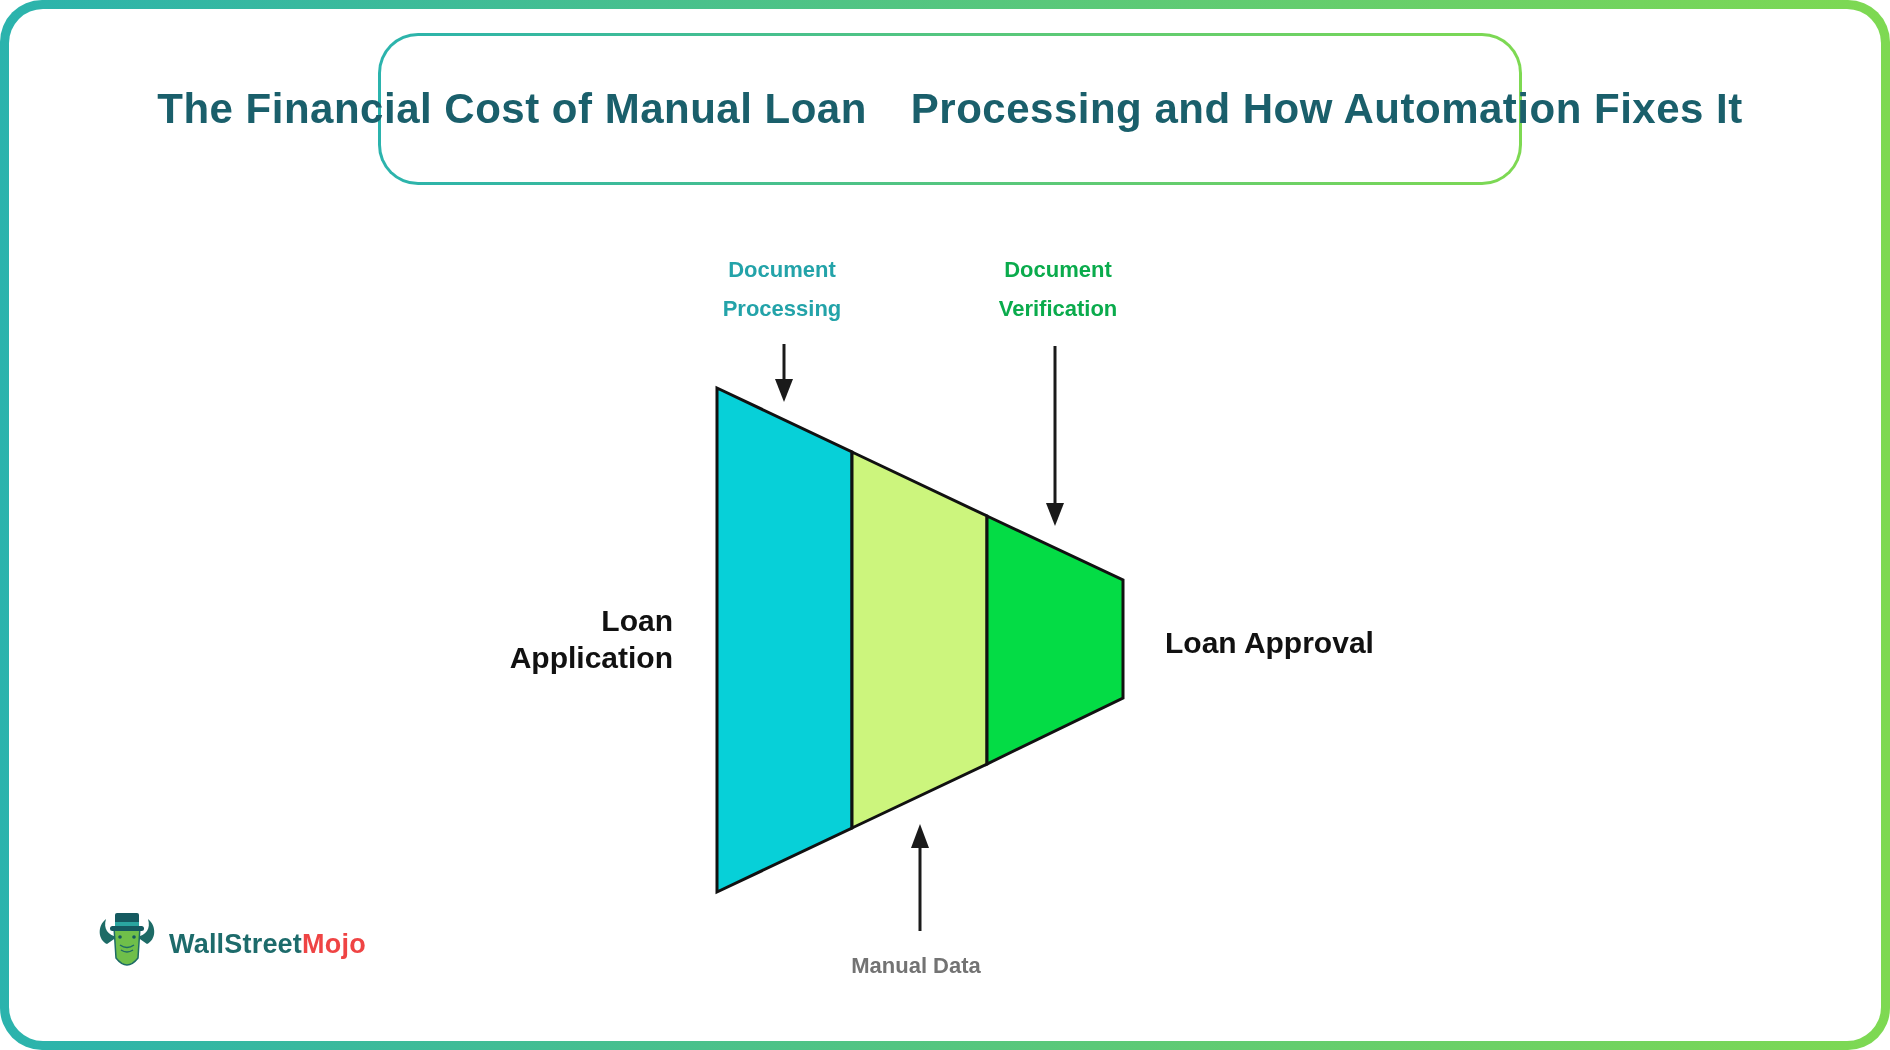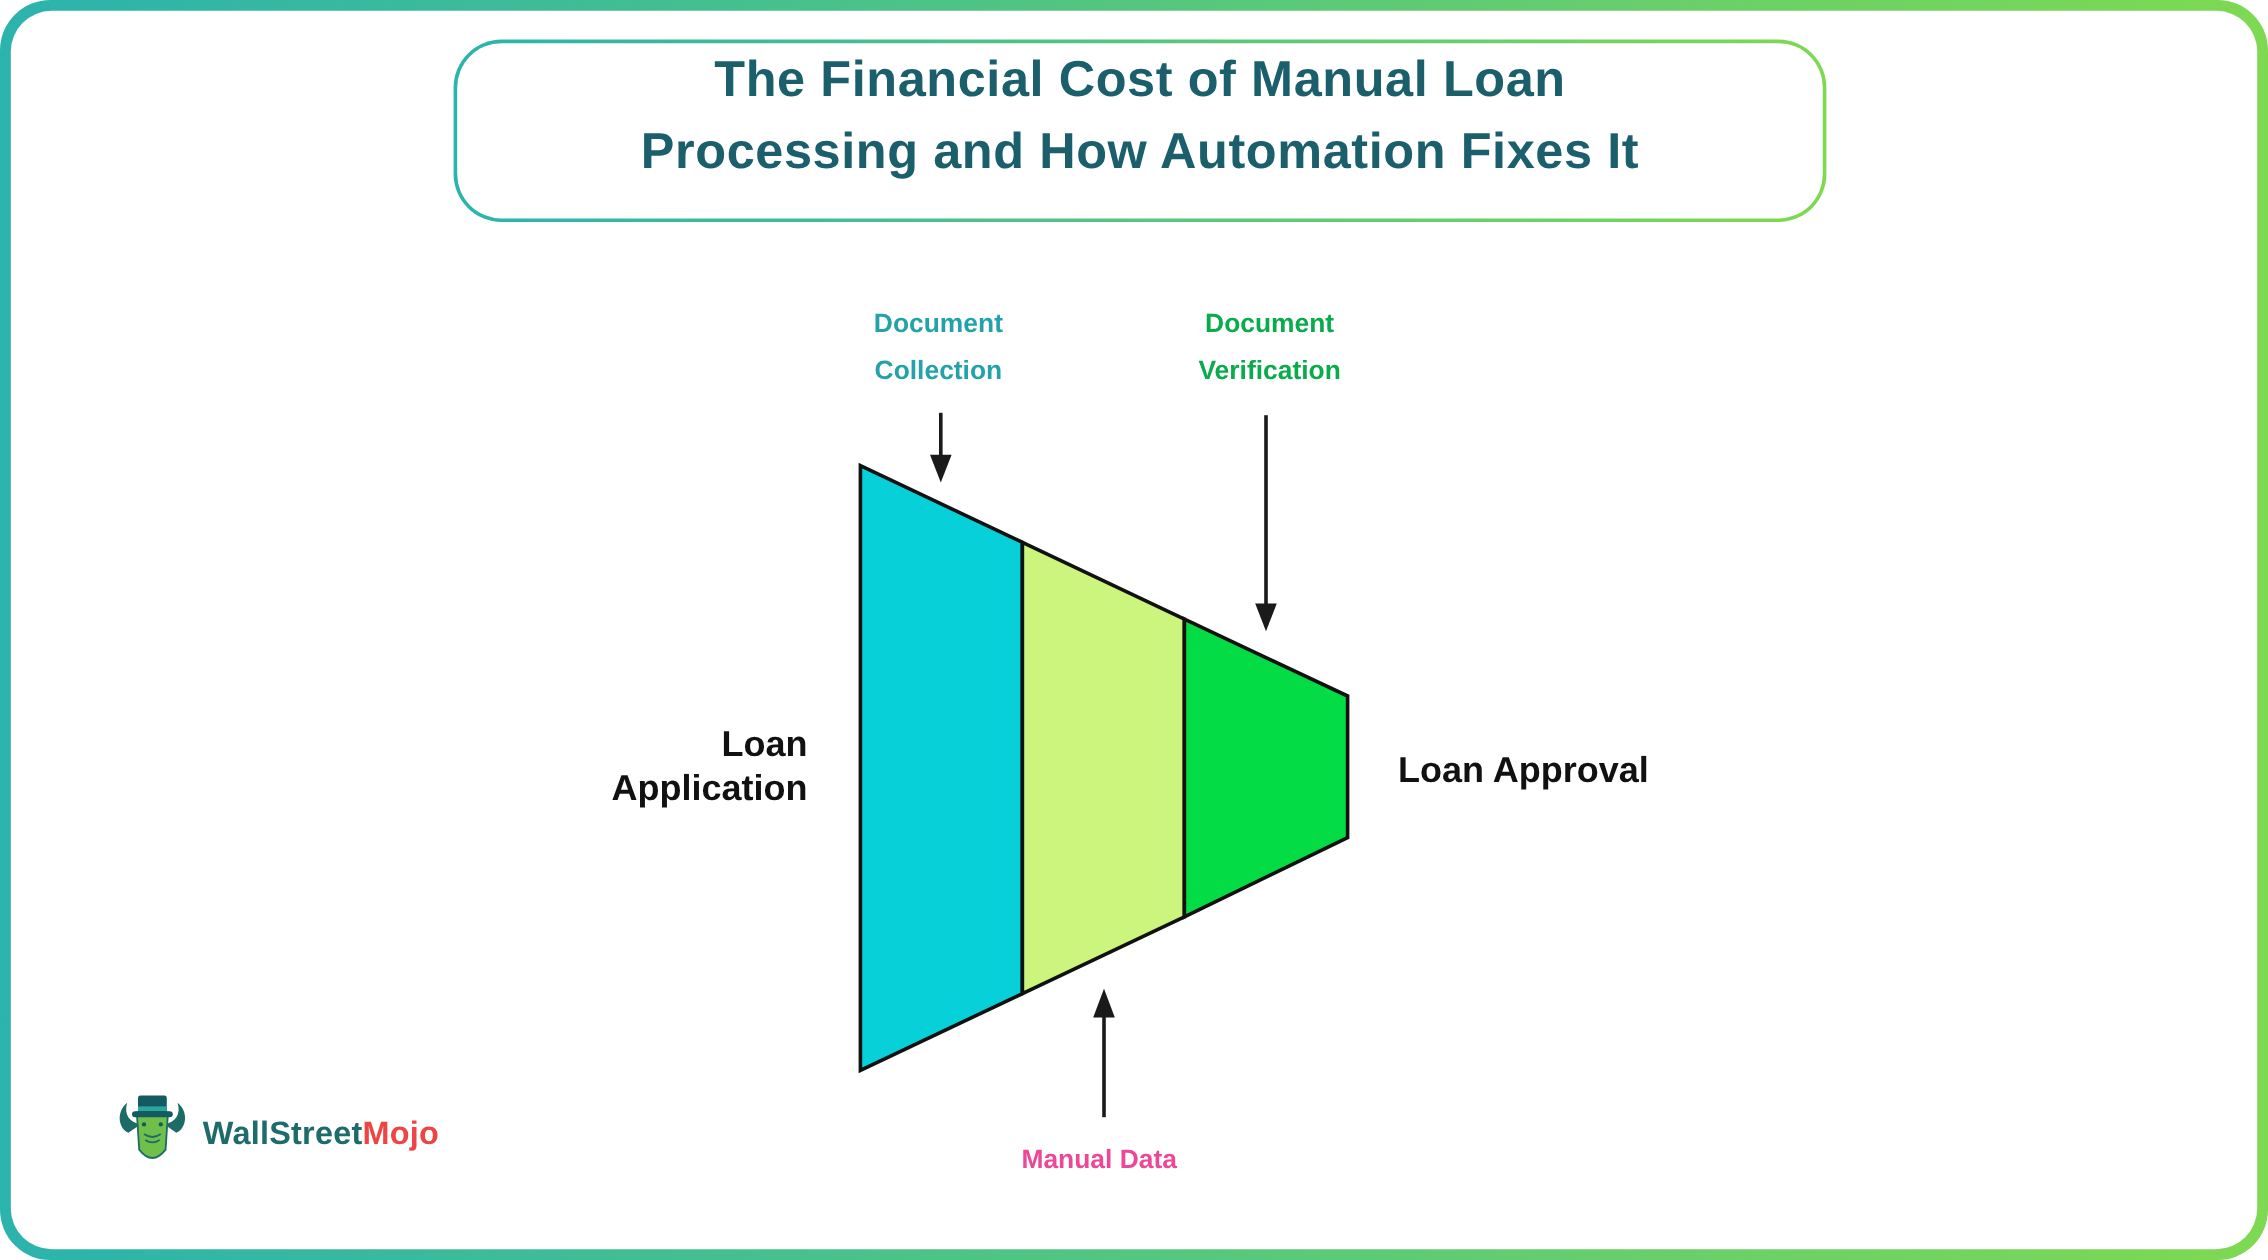--- a/index.html
+++ b/index.html
@@ -17,21 +17,21 @@
 
   
   .title-box {
     position:absolute; left:378px; top:33px; width:1144px; height:152px;
     border-radius:40px;
     background:linear-gradient(90deg, var(--grad-start), var(--grad-end));
     padding:3px; box-sizing:border-box;
   }
   .title-inner {
     width:100%; height:100%; border-radius:37px; background:#ffffff;
-    display:flex; flex-direction:column; align-items:center;
+    display:flex; justify-content:center; align-items:center;gap:44px;
   }
   .title-line {
     font-size:42px; font-weight:bold; line-height:60px;
     color:var(--title-color); letter-spacing:0.5px; white-space:nowrap;
   }
 
   
   .funnel-svg { position:absolute; left:0; top:0; }
   .funnel-svg polygon.stage { stroke:#111111; stroke-width:3; stroke-linejoin:miter; }
   .funnel-svg line.arrow-line { stroke:#1a1a1a; stroke-width:3; }
@@ -86,29 +86,29 @@
       <polygon class="arrow-head" points="1055,526 1046,503 1064,503"></polygon>
     </g>
     <g>
       <line class="arrow-line" x1="920" y1="931" x2="920" y2="847"></line>
       <polygon class="arrow-head" points="920,824 911,848 929,848"></polygon>
     </g>
   </svg>
 
   <div class="stage-label stage-label-doc" style="color: rgb(35, 163, 169);">
     <div>Document</div>
-    <div>Collection</div>
+    <div>Processing</div>
   </div>
 
   <div class="stage-label stage-label-phys" style="color: rgb(10, 171, 76);">
     <div>Document</div>
     <div>Verification</div>
   </div>
 
-  <div class="stage-label stage-label-manual" style="color: #ec4899;">
+  <div class="stage-label stage-label-manual" style="color: #737373;">
     <div>Manual Data</div>
   </div>
 
   <div class="side-label label-application">
     <div>Loan</div>
     <div>Application</div>
   </div>
   <div class="side-label label-approval">Loan Approval</div>
 
   <div class="logo">

